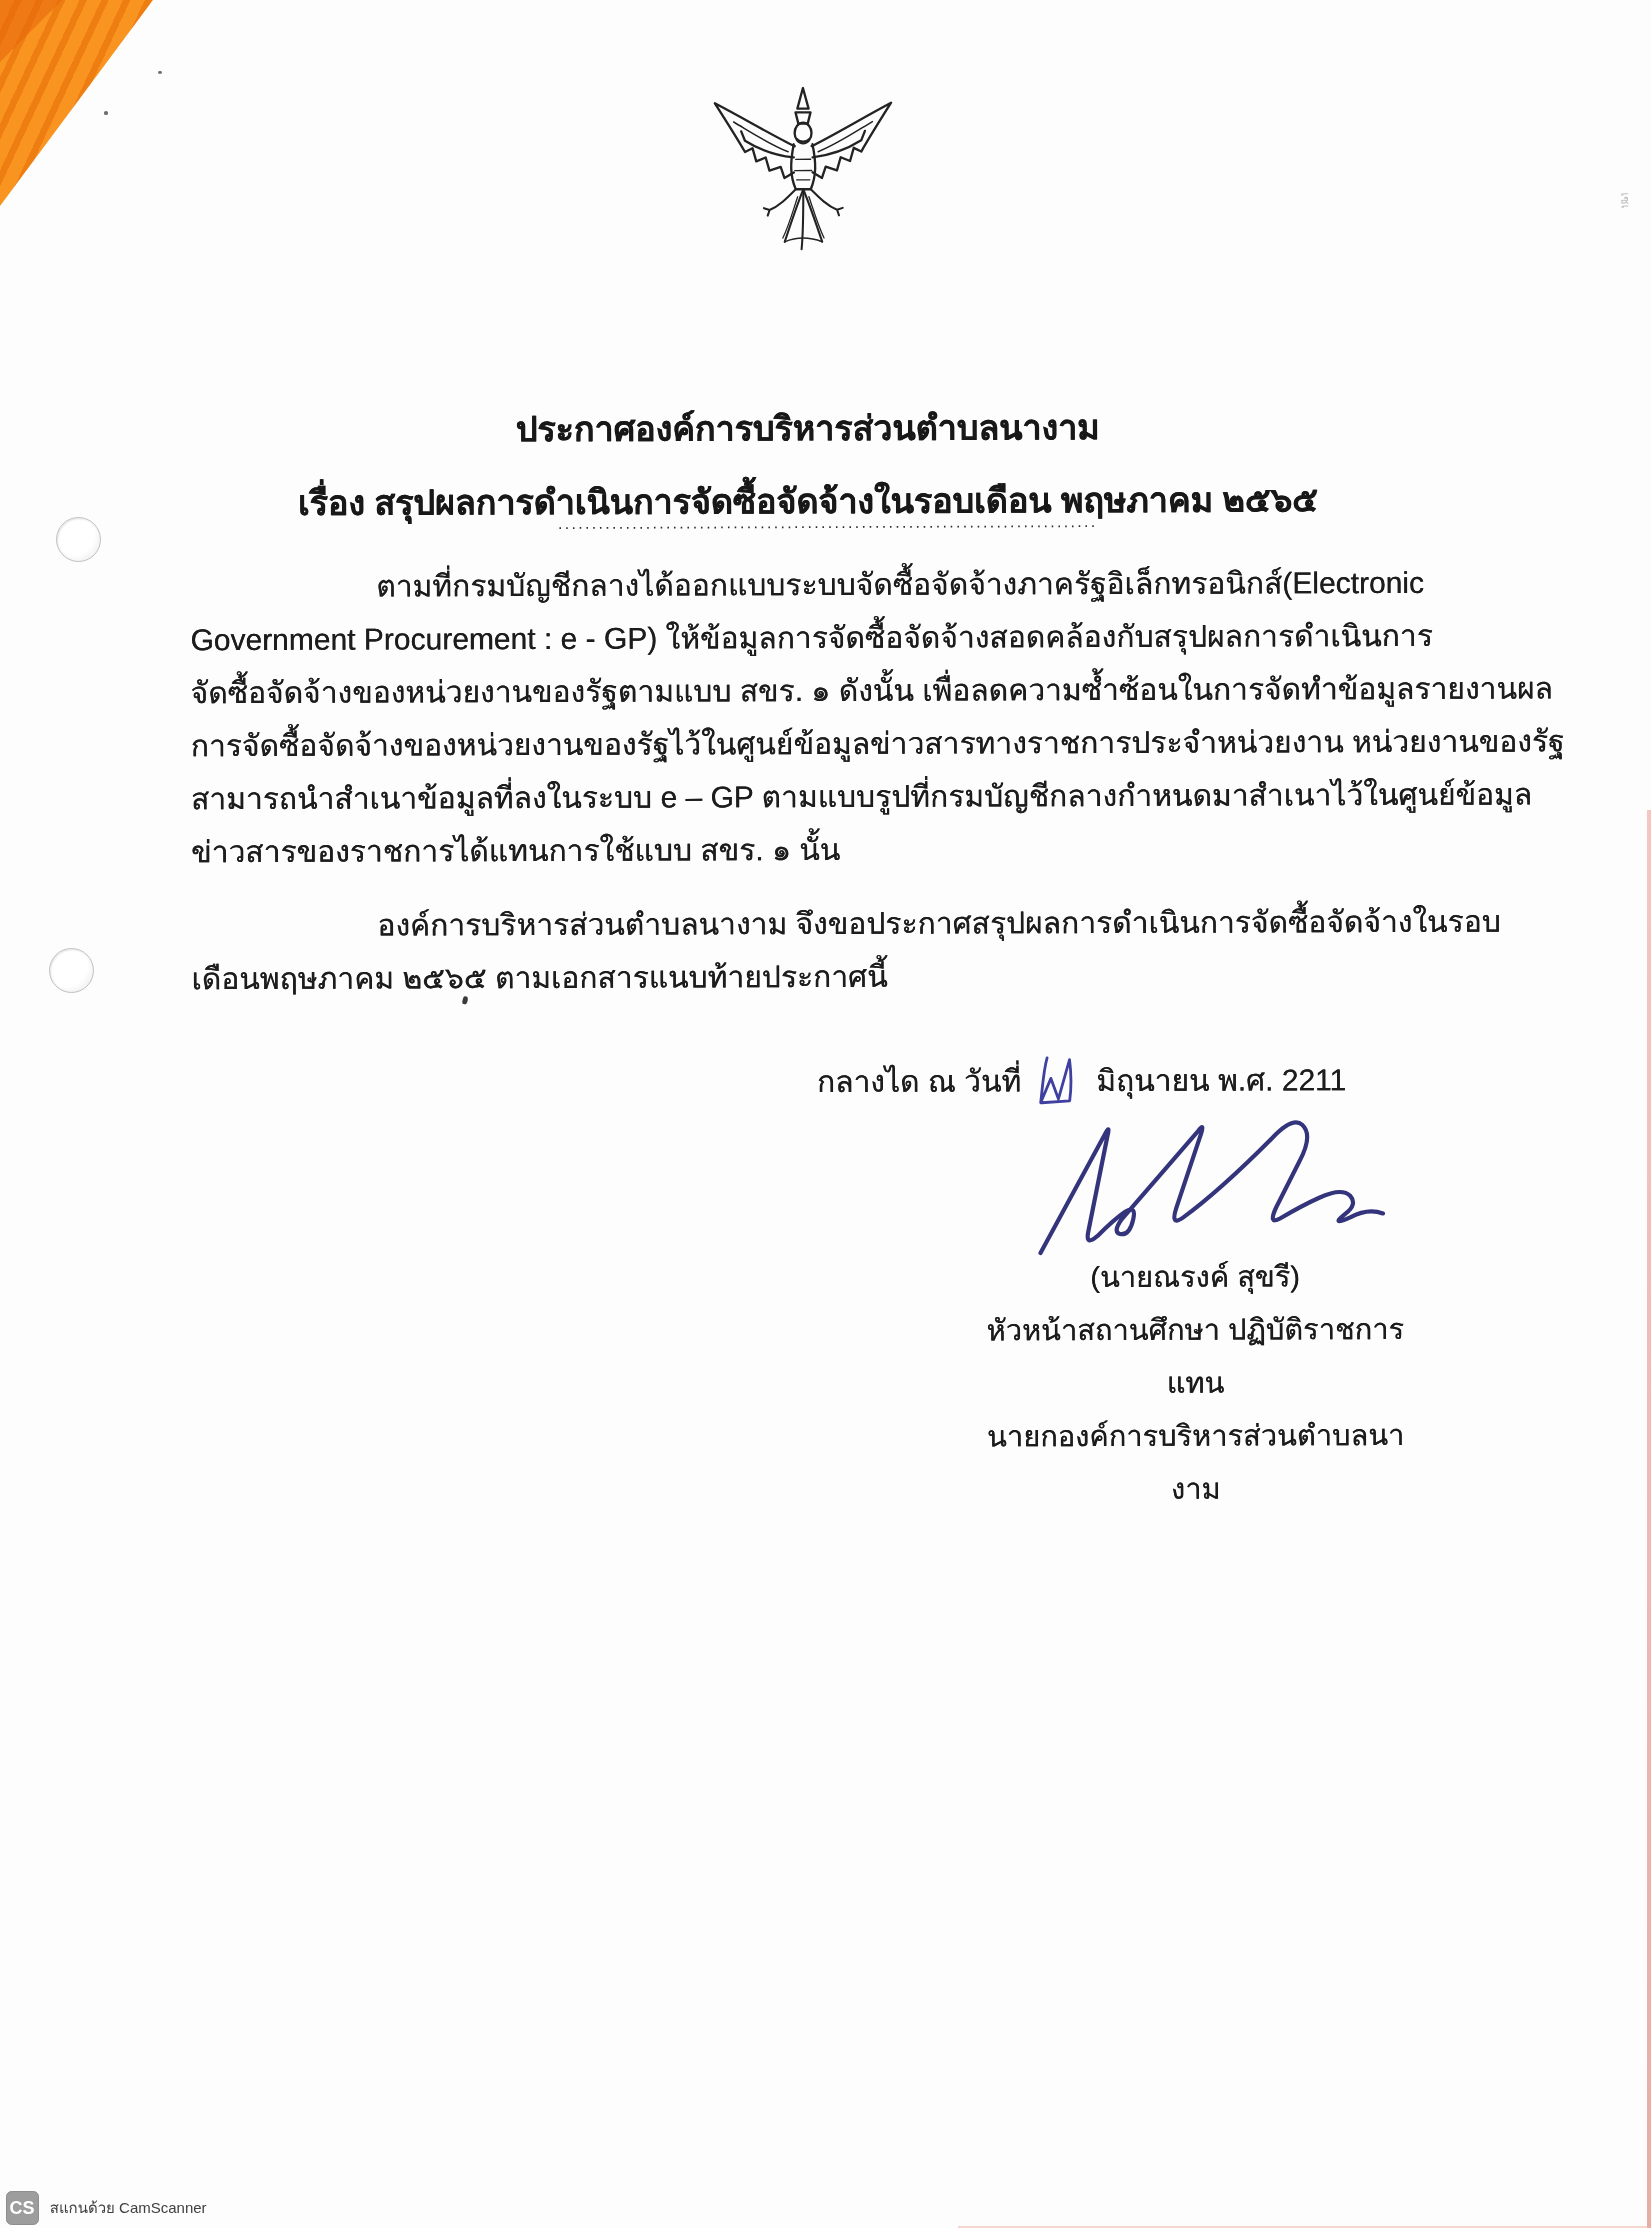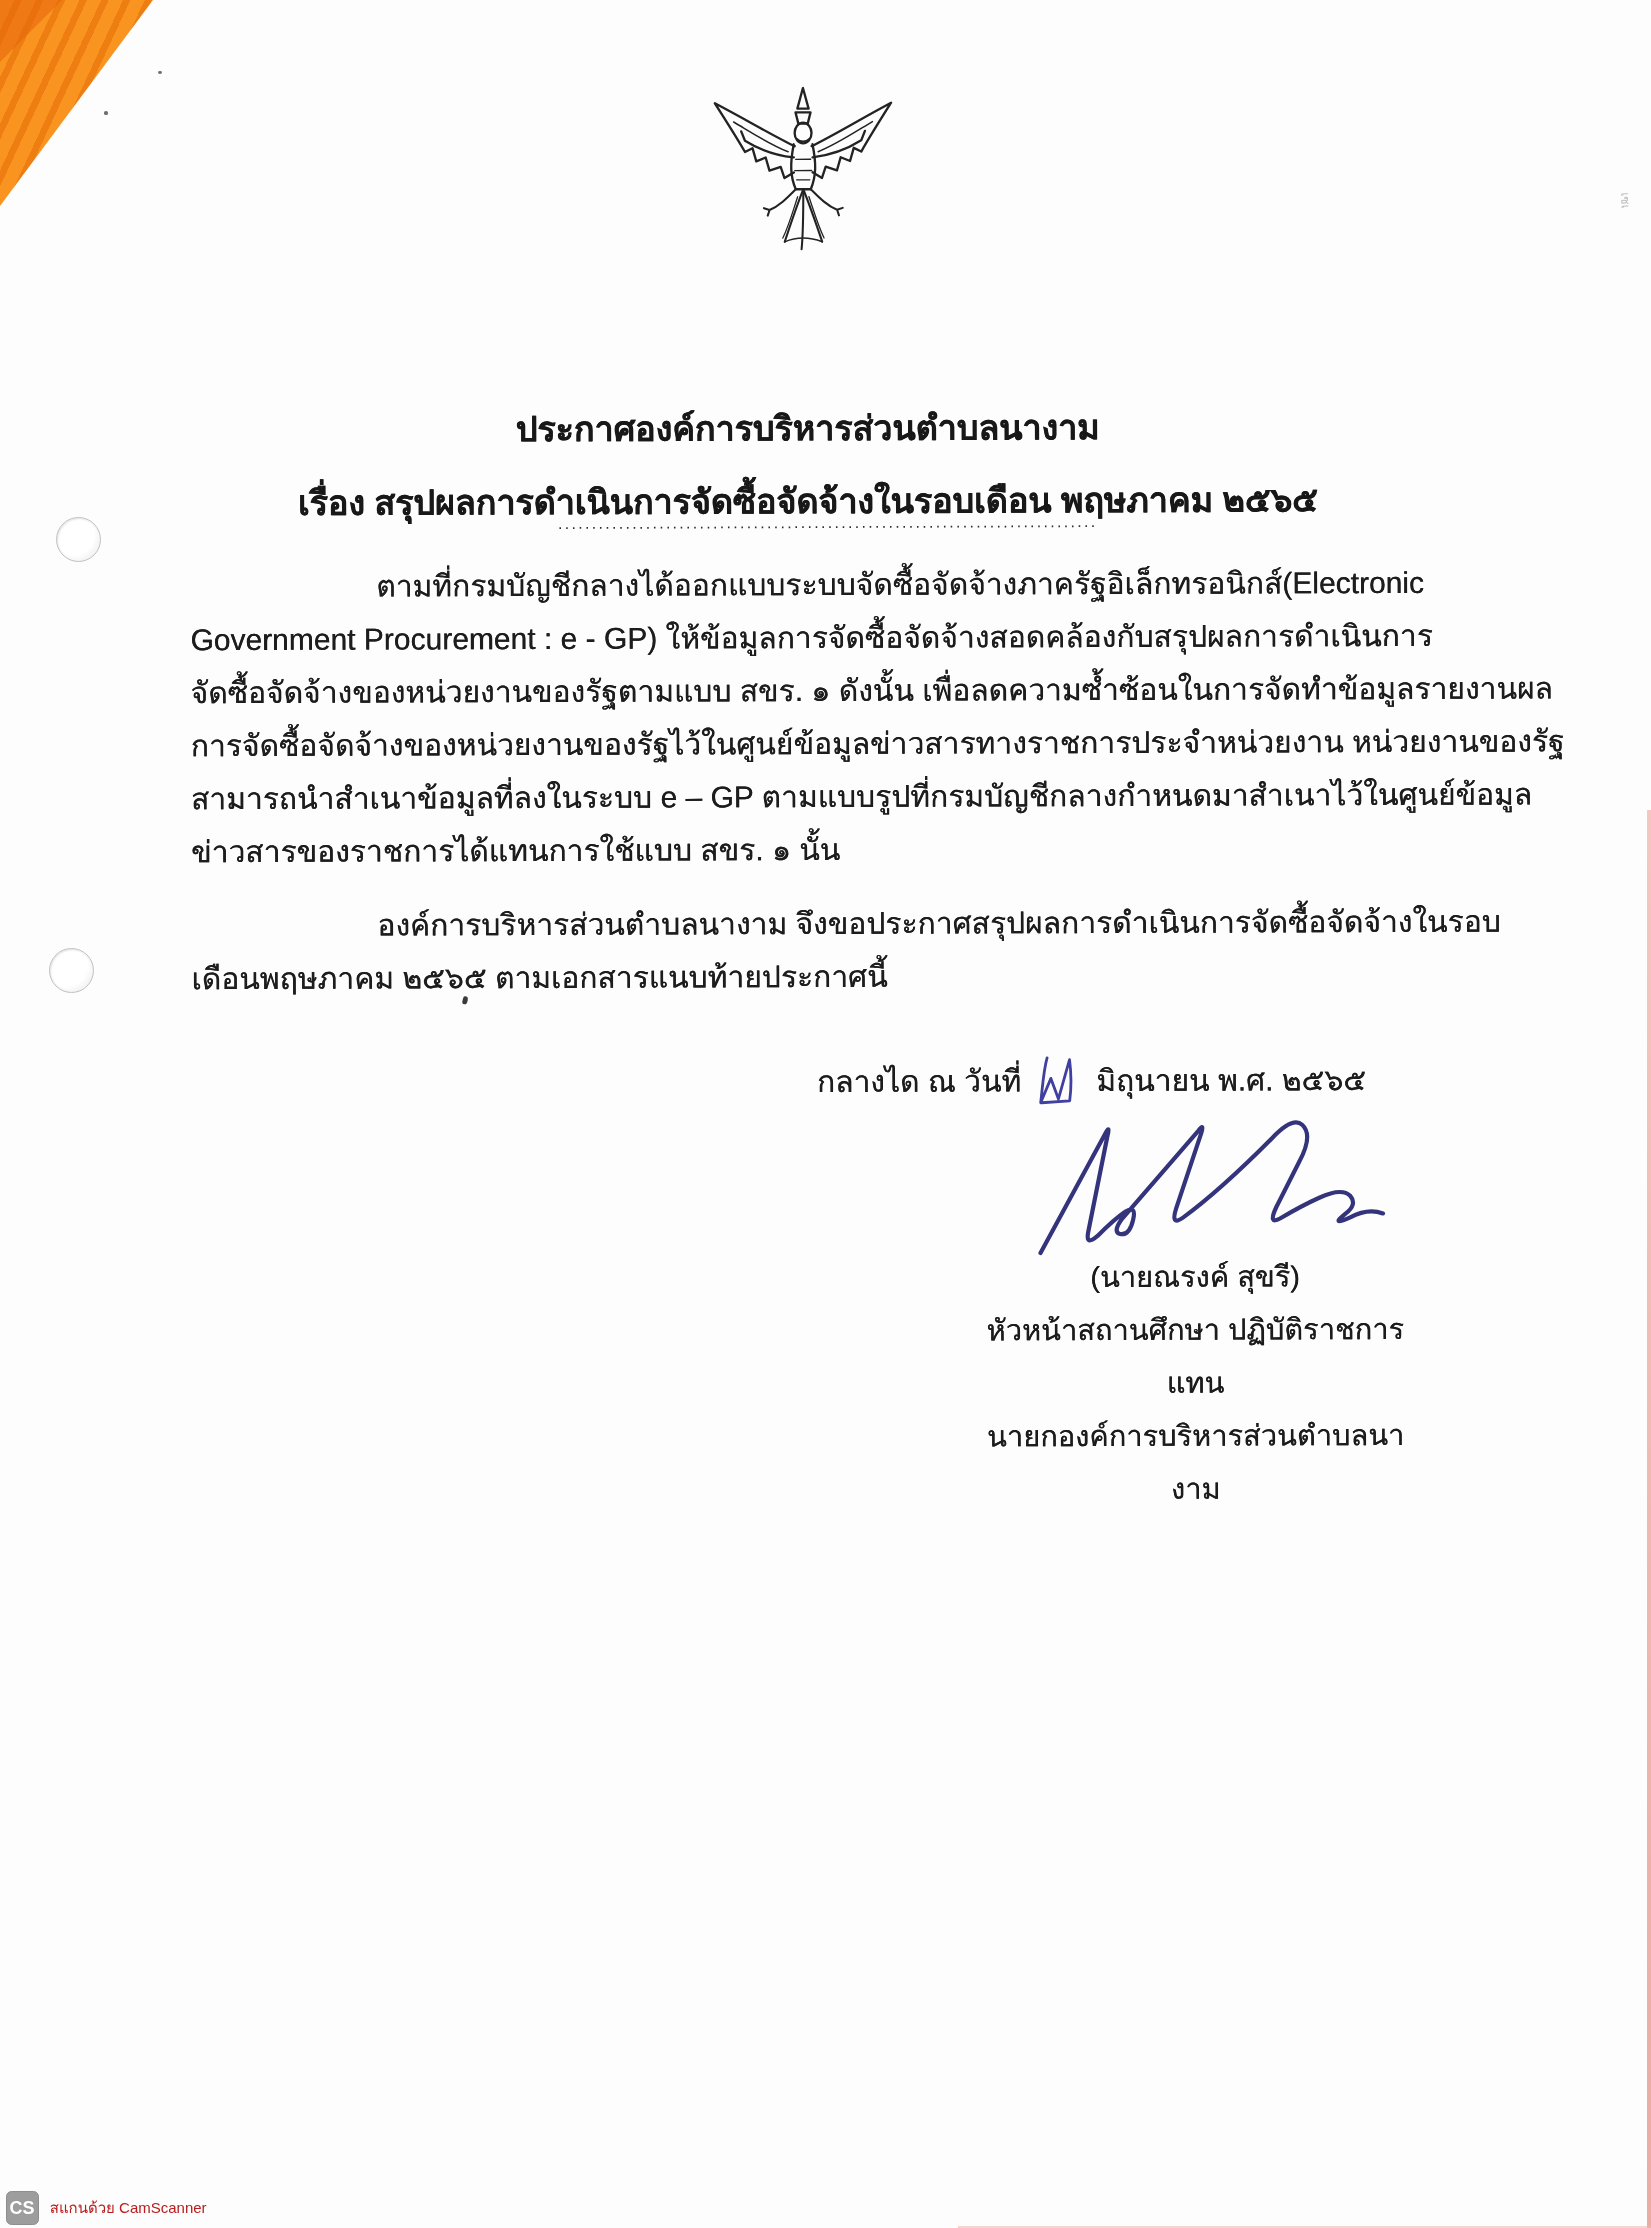--- a/index.html
+++ b/index.html
@@ -60,21 +60,21 @@
   .signature-svg{position:absolute;left:1019px;top:1104px;width:394px;height:161px;}
   .sig-block{position:absolute;left:963px;top:1252px;width:463px;text-align:center;
     font-size:29px;line-height:53px;color:#1c1c1c;text-shadow:0.3px 0 0 currentColor;}
   
   .cs-wrap{position:absolute;left:5.6px;top:2191px;display:flex;align-items:center;gap:11.2px;}
   .cs-logo{
     width:33px;height:34px;border-radius:5.6px;background:#9d9d9d;
     color:#ffffff;font-weight:bold;font-size:18px;display:flex;align-items:center;justify-content:center;
     border:1.9px solid #8e8e8e;box-sizing:border-box;
   }
-  .cs-caption{color:#b91c1c;font-size:15px;}
+  .cs-caption{color:#404040;font-size:15px;}
 </style>
 </head>
 <body>
 
 <div class="page">
 
   <div class="corner-orange"></div>
   <div class="corner-orange-dark"></div>
   <div class="speck" style="left:158px;top:71px;width:3.7px;height:2.8px;"></div>
   <div class="speck" style="left:104px;top:111px;width:3.7px;height:3.7px;"></div>
@@ -138,21 +138,21 @@
     </div>
     <div class="stray-mark"></div>
 
     <div class="promulgation">
       <span>กลางได ณ วันที่</span>
       <span class="hand-day" aria-label="๒">
         <svg viewBox="0 0 52 62" width="49" height="58" fill="none" stroke="#4040a0" stroke-width="3" stroke-linecap="round" stroke-linejoin="round">
           <path d="M14 6 C 10 20, 9 38, 7 54 L 18 28 L 26 50 L 38 8 C 40 24, 40 38, 38 52 L 8 54"></path>
         </svg>
       </span>
-      <span>มิถุนายน   พ.ศ. ๒๕๖๕</span>
+      <span>มิถุนายน   พ.ศ. 2211</span>
     </div>
 
     <svg class="signature-svg" viewBox="0 0 420 172" fill="none" stroke="#34347c" stroke-width="4.5" stroke-linecap="round" stroke-linejoin="round">
       <path d="M22 160 L92 32 Q97 23 94 35 L73 138 Q70 153 83 142 Q101 124 113 116 Q125 109 121 125 Q117 142 107 140 Q99 138 109 124 L191 30 Q198 21 194 33 L167 113 Q161 132 174 123 Q214 94 270 38 Q292 15 302 24 Q314 35 299 63 L274 112 Q265 131 278 124 Q302 110 320 102 Q344 91 353 100 Q361 109 348 119 Q331 133 353 123 Q372 113 388 119"></path>
     </svg>
 
     <div class="sig-block">
       <div>(นายณรงค์  สุขรี)</div>
       <div>หัวหน้าสถานศึกษา ปฏิบัติราชการแทน</div>
       <div>นายกองค์การบริหารส่วนตำบลนางาม</div>

